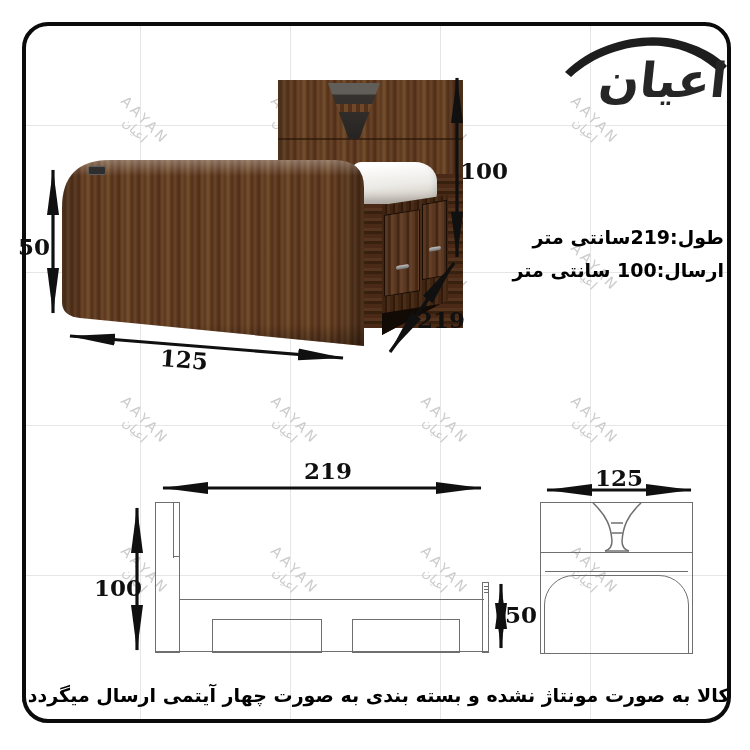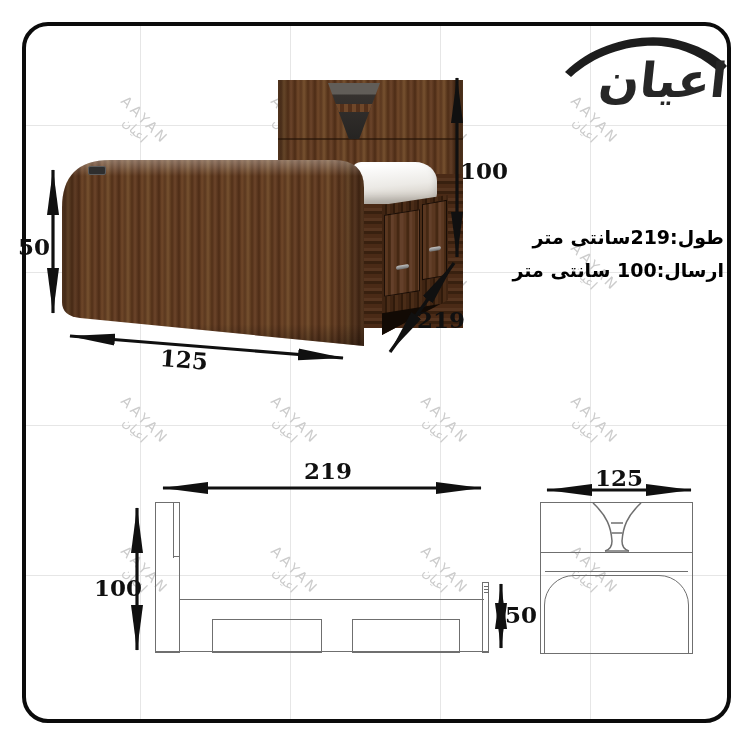--- a/index.html
+++ b/index.html
@@ -255,15 +255,16 @@
 
   <div class="dim c d-hero50">50</div>
   <div class="dim d-hero100">100</div>
   <div class="dim c d-hero125">125</div>
   <div class="dim d-hero219">219</div>
   <div class="dim c d-sv219">219</div>
   <div class="dim d-sv100">100</div>
   <div class="dim d-sv50">50</div>
   <div class="dim c d-fv125">125</div>
 
+  <div class="note">کالا به صورت مونتاژ نشده و  بسته بندی به صورت چهار آیتمی ارسال میگردد.</div>
 
   <div class="frame"></div>
 </div>
 
 </body></html>

